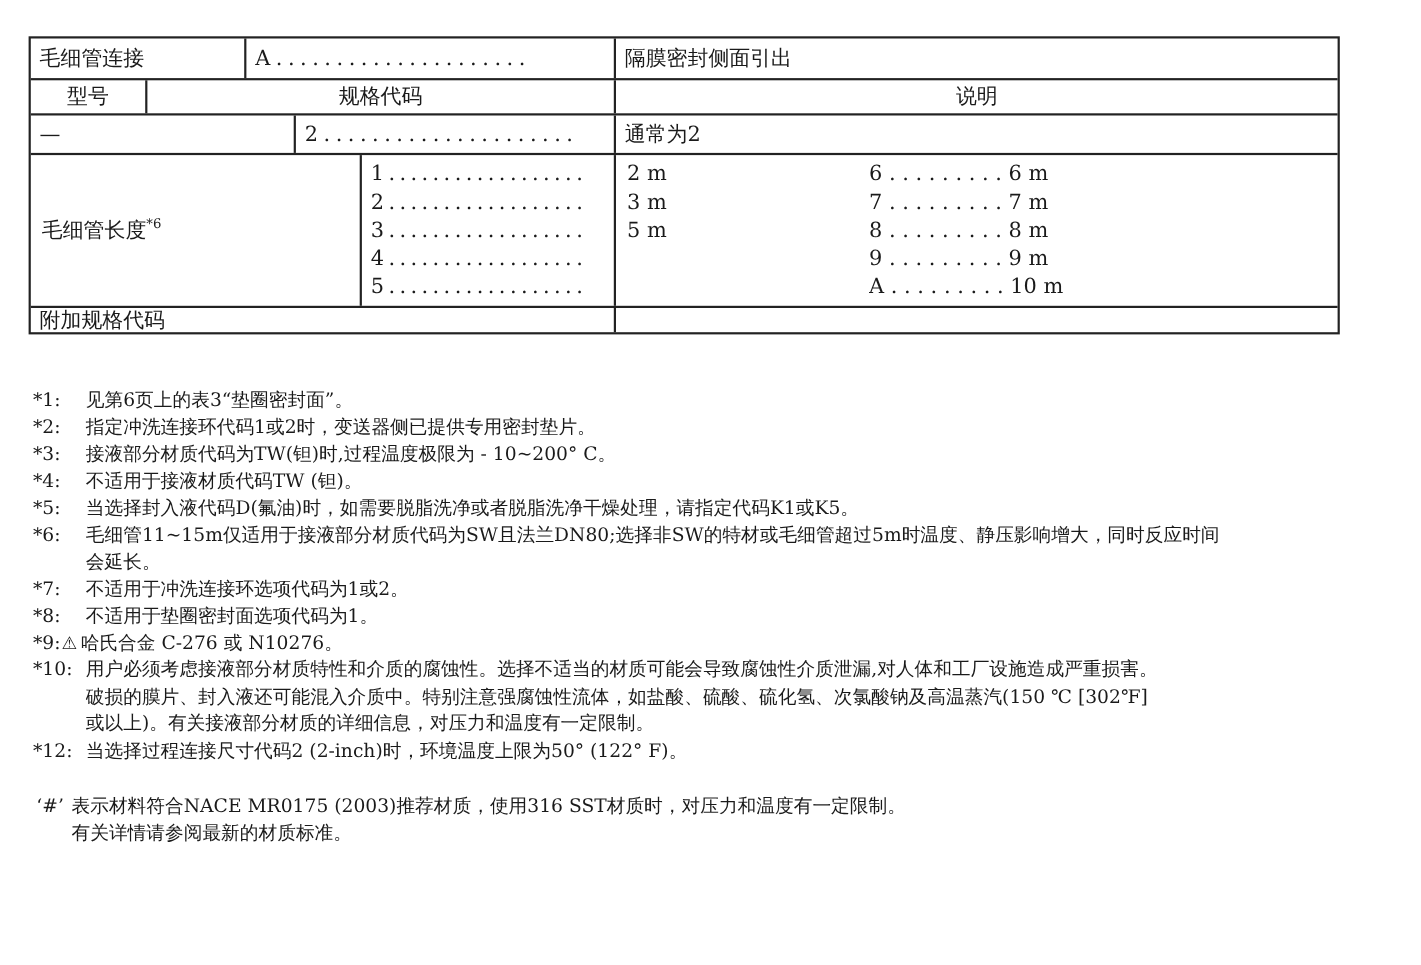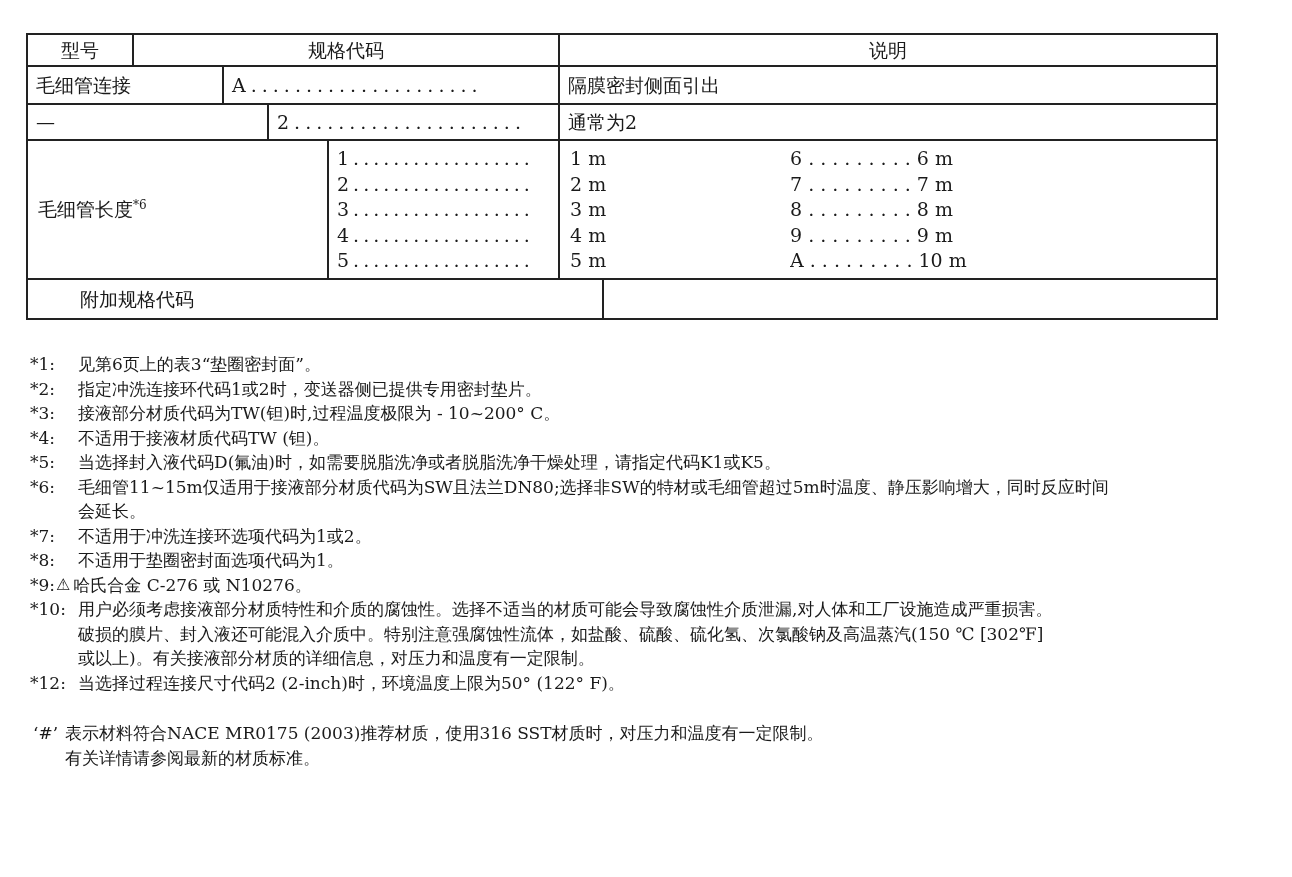--- a/index.html
+++ b/index.html
@@ -22,21 +22,21 @@
     box-sizing:border-box;border-right:2px solid #222;
     padding:3px 8px;overflow:hidden;white-space:nowrap;
     display:flex;align-items:center;
   }
   .tcell.last{border-right:none;flex:1;}
   .hdr .tcell{justify-content:center;}
   .h-header{height:32px;}
   .h-r1{height:38px;}
   .h-r2{height:36px;}
   .h-r3{height:139px;}
-  .h-r4{height:38px;margin-left:44px;}
+  .h-r4{height:22px;}
   .w106{width:106px;flex:0 0 106px;}
   .w426{width:426px;flex:0 0 426px;}
   .w196{width:196px;flex:0 0 196px;}
   .w336{width:336px;flex:0 0 336px;}
   .w241{width:241px;flex:0 0 241px;}
   .w291{width:291px;flex:0 0 291px;}
   .w301{width:301px;flex:0 0 301px;padding-left:10px;}
   .w231{width:231px;flex:0 0 231px;}
   .w532{width:532px;flex:0 0 532px;}
   .leader{letter-spacing:5px;}
@@ -64,30 +64,30 @@
   .hash-note{display:flex;margin-top:26px;margin-left:3px;}
   .hash-label{width:32px;flex:0 0 32px;}
 </style>
 </head>
 <body>
 
 <div class="page">
 
   <div class="spec-table">
 
+    <div class="trow h-r1">
+      <div class="tcell w196">毛细管连接</div>
+      <div class="tcell w336 leader">A.....................</div>
+      <div class="tcell last">隔膜密封侧面引出</div>
+    </div>
+
     <div class="trow hdr h-header">
       <div class="tcell w106">型号</div>
       <div class="tcell w426">规格代码</div>
       <div class="tcell last">说明</div>
-    </div>
-
-    <div class="trow h-r1">
-      <div class="tcell w196">毛细管连接</div>
-      <div class="tcell w336 leader">A.....................</div>
-      <div class="tcell last">隔膜密封侧面引出</div>
     </div>
 
     <div class="trow h-r2">
       <div class="tcell w241">—</div>
       <div class="tcell w291 leader">2.....................</div>
       <div class="tcell last">通常为2</div>
     </div>
 
     <div class="trow h-r3">
       <div class="tcell w301">
@@ -95,24 +95,22 @@
       </div>
       <div class="tcell w231 stack codes-sm">
         <div class="line">1..................</div>
         <div class="line">2..................</div>
         <div class="line">3..................</div>
         <div class="line">4..................</div>
         <div class="line">5..................</div>
       </div>
       <div class="tcell last desc3">
         <div class="dcol dcol1 stack">
-          <div class="line">1 m</div>
           <div class="line">2 m</div>
           <div class="line">3 m</div>
-          <div class="line">4 m</div>
           <div class="line">5 m</div>
         </div>
         <div class="dcol dcol2 stack">
           <div class="line">6 . . . . . . . . . 6 m</div>
           <div class="line">7 . . . . . . . . . 7 m</div>
           <div class="line">8 . . . . . . . . . 8 m</div>
           <div class="line">9 . . . . . . . . . 9 m</div>
           <div class="line">A . . . . . . . . . 10 m</div>
         </div>
       </div>

